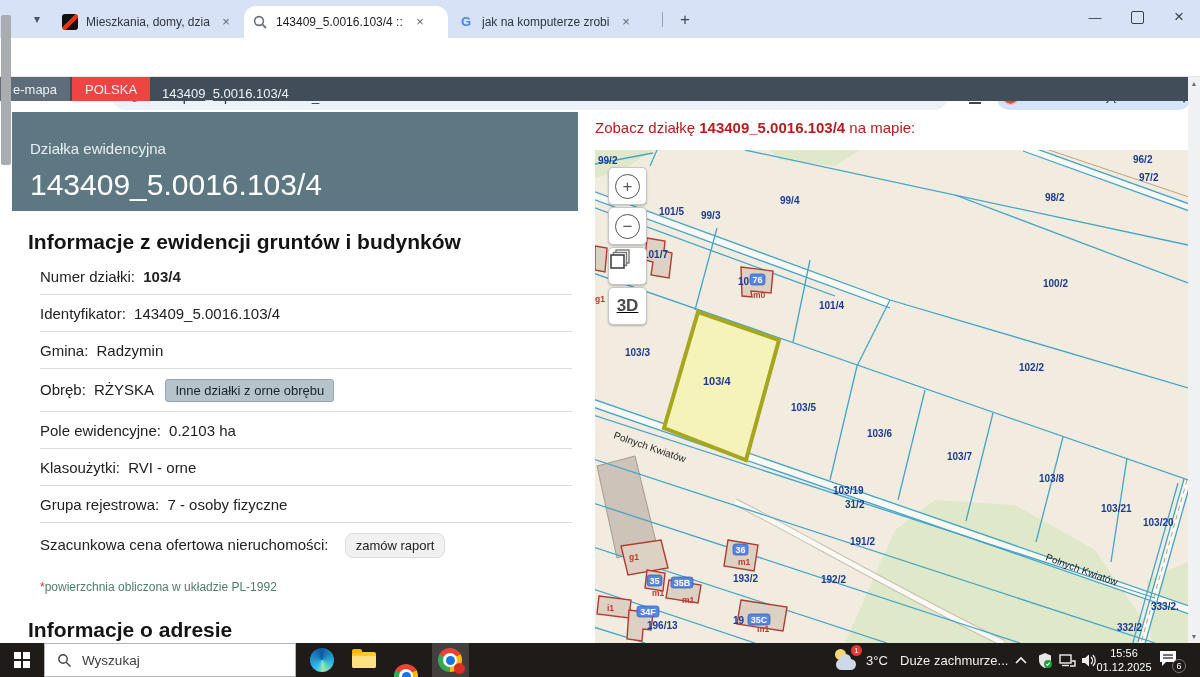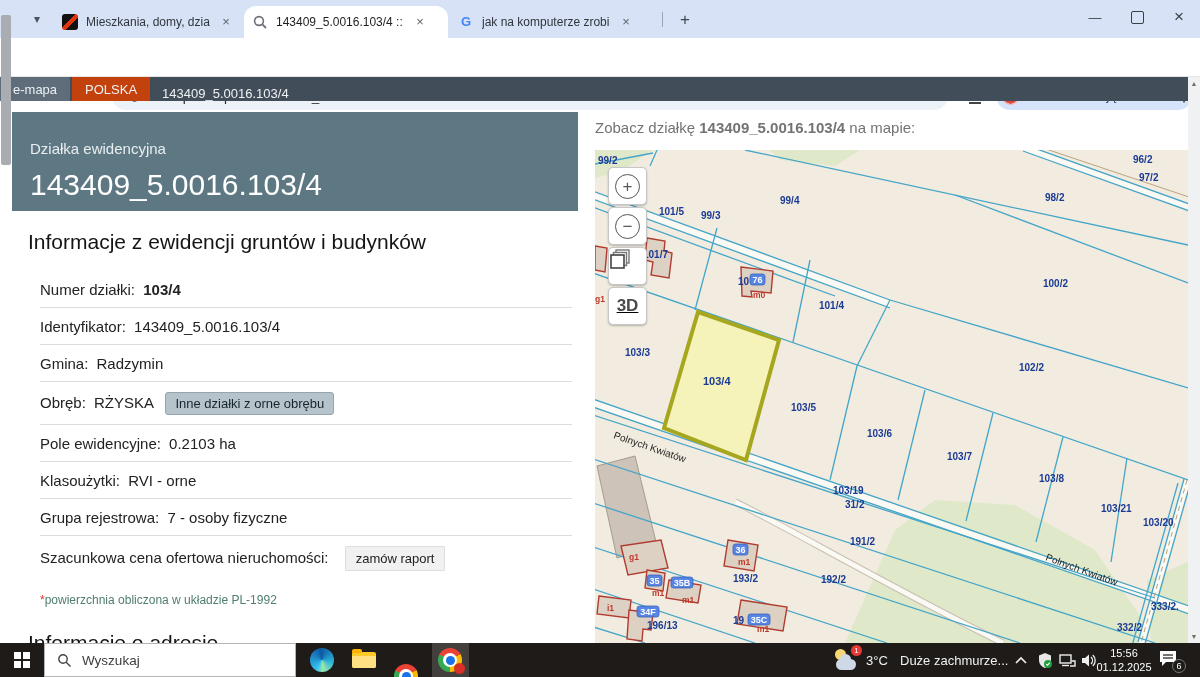--- a/index.html
+++ b/index.html
@@ -44,42 +44,42 @@
   #identity{left:996px;top:44px;height:28px;border-radius:14px;background:#d6e4fb;display:flex;
             align-items:center;padding:0 12px 0 6px;font-size:12.5px;color:#253a5e;}
   .id-dot{width:17px;height:17px;border-radius:50%;margin-right:7px;flex:none;
           background:radial-gradient(circle at 50% 50%,#fff 0 24%,#e8453c 26% 58%,#f3b3ae 60% 72%,#e8453c 74%);}
   .dots{left:1172px;top:44px;width:24px;height:28px;display:flex;align-items:center;justify-content:center;
         font-size:15px;color:#3f454b;}
 
   
   #emapa-bar{left:0;top:77px;width:1200px;height:24px;background:#414e59;color:#eef1f3;font-size:13px;display:flex;align-items:flex-end;}
   #emapa-bar .seg{height:100%;display:flex;align-items:center;padding:0 13px;margin-right:2px;}
-  .seg-brand{background:#5e6d79;} .seg-region{background:#c2410c;margin-top:16px;}
+  .seg-brand{background:#5e6d79;} .seg-region{background:#ef4444;margin-top:16px;}
   .bar-title{display:flex;align-items:center;padding:0 10px;}
 
   
   #panel{left:12px;top:112px;width:566px;}
   #p-header{background:#5e7883;height:99px;box-sizing:border-box;padding:28px 0 0 18px;}
   #p-header .small{color:#e9eef1;font-size:15px;}
   #p-header .big{color:#fff;font-size:30px;margin-top:11px;}
-  .p-h2{font-size:21px;color:#141414;margin:19px 0 17px 16px;font-weight:400;}
+  .p-h2{font-size:21px;color:#141414;margin:19px 0 4px 16px;font-weight:700;}
   .prow{margin:0 6px 0 28px;padding:10px 0 9px 0;border-bottom:1px solid #dcdcdc;font-size:15px;color:#222;}
   .prow.nb{border-bottom:none;}
   .prow b{font-weight:700;}
   .lblv{margin-right:4px;}
   .btn-gray{display:inline-block;background:#b7c3cb;border:1px solid #93a5ae;border-radius:3px;
             padding:3px 9px;font-size:13px;color:#16242c;margin-left:8px;}
-  .btn-light{display:inline-block;background:#f1f1f1;border:1px solid #dedede;border-radius:1px;
+  .btn-light{display:inline-block;background:#f1f1f1;border:1px solid #dedede;border-radius:8px;
              padding:4px 10px;font-size:13px;color:#222;margin-left:8px;}
   .starred{color:#e03131;}
   .footnote{margin:13px 0 8px 28px;font-size:12px;color:#4f7e6d;}
 
   
-  #map-caption{left:595px;top:119px;font-size:15px;color:#737373;}
+  #map-caption{left:595px;top:119px;font-size:15px;color:#b91c1c;}
   #map{left:595px;top:150px;width:593px;height:493px;background:#f1ecdf;overflow:hidden;}
   #map svg{position:absolute;left:0;top:0;}
   .mline{stroke:#44a5c9;stroke-width:1.3;fill:none;}
   .mcore{stroke:#fbf9f3;stroke-width:6;fill:none;}
   .tanline{stroke:#b9a37f;stroke-width:1;fill:none;}
   .bld{fill:#ddd1c3;stroke:#b23b30;stroke-width:1.4;}
   .lbl{font:bold 10px "Liberation Sans",sans-serif;fill:#1b3a94;}
   .lblB{font:bold 11px "Liberation Sans",sans-serif;fill:#1b3a94;}
   .redl{font:bold 8.5px "Liberation Sans",sans-serif;fill:#c0392b;}
   .badge-r{fill:#4d7fe6;stroke:#2c5bb8;stroke-width:.8;opacity:.92;}

